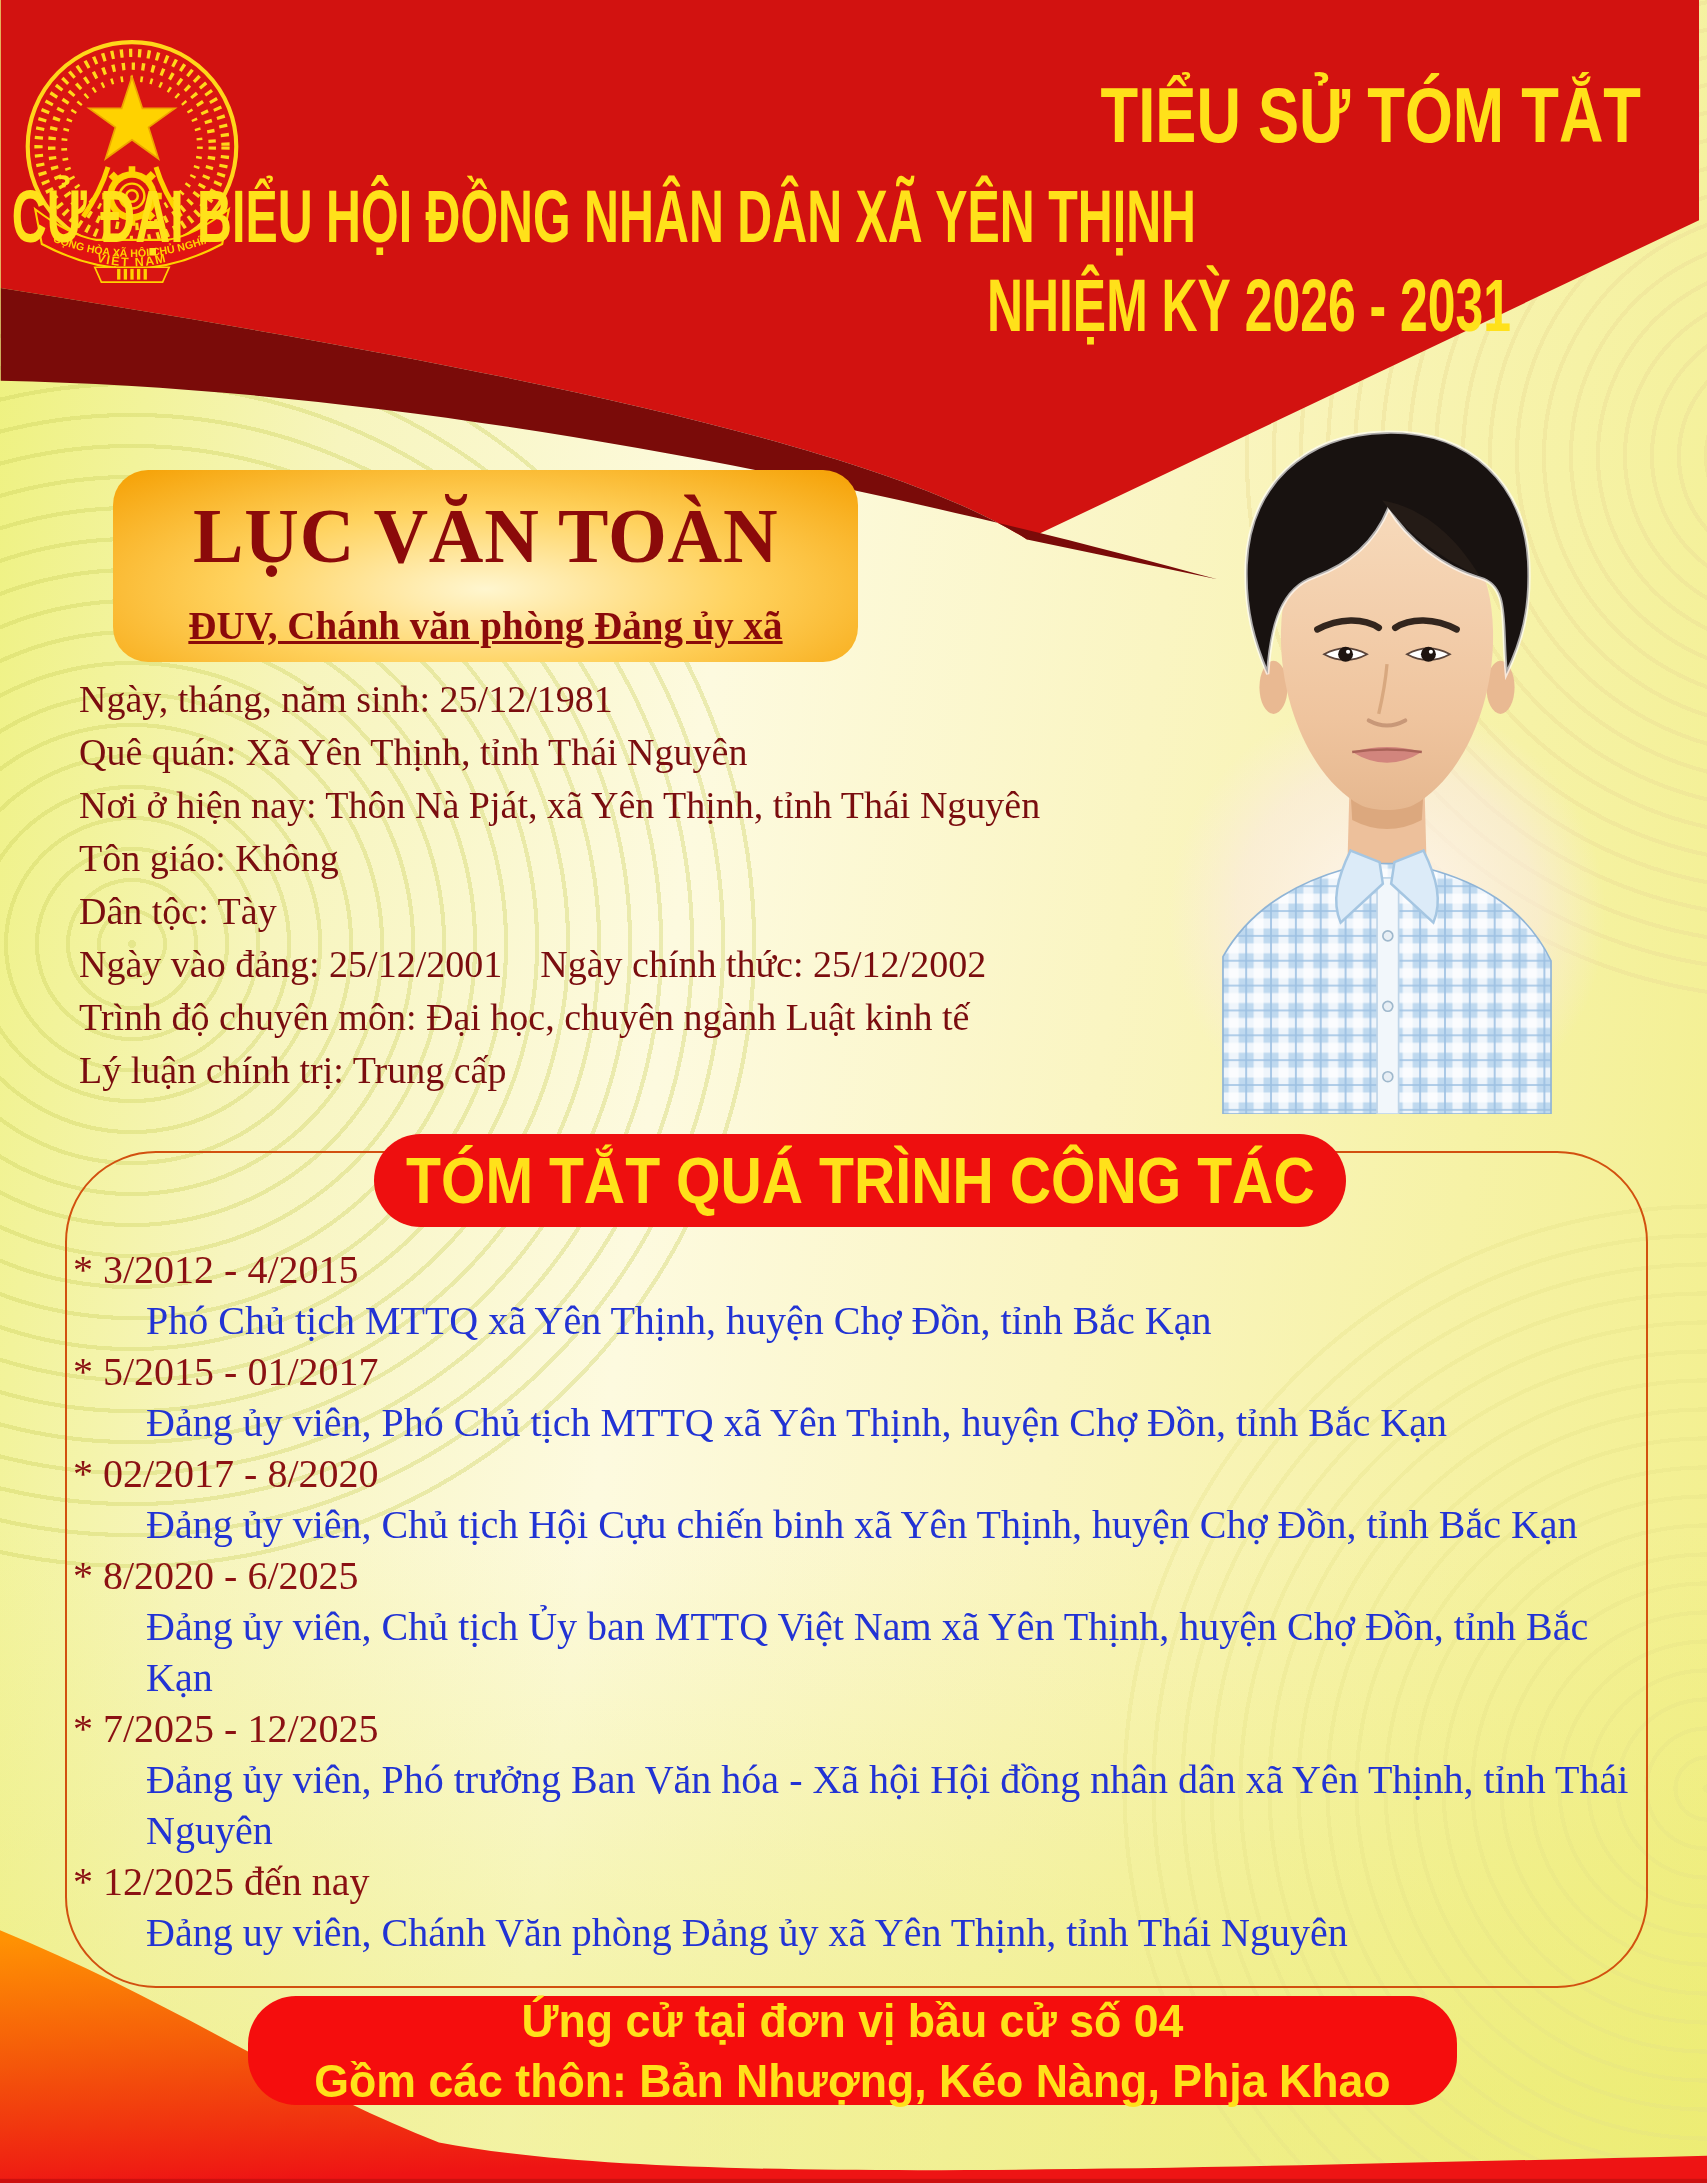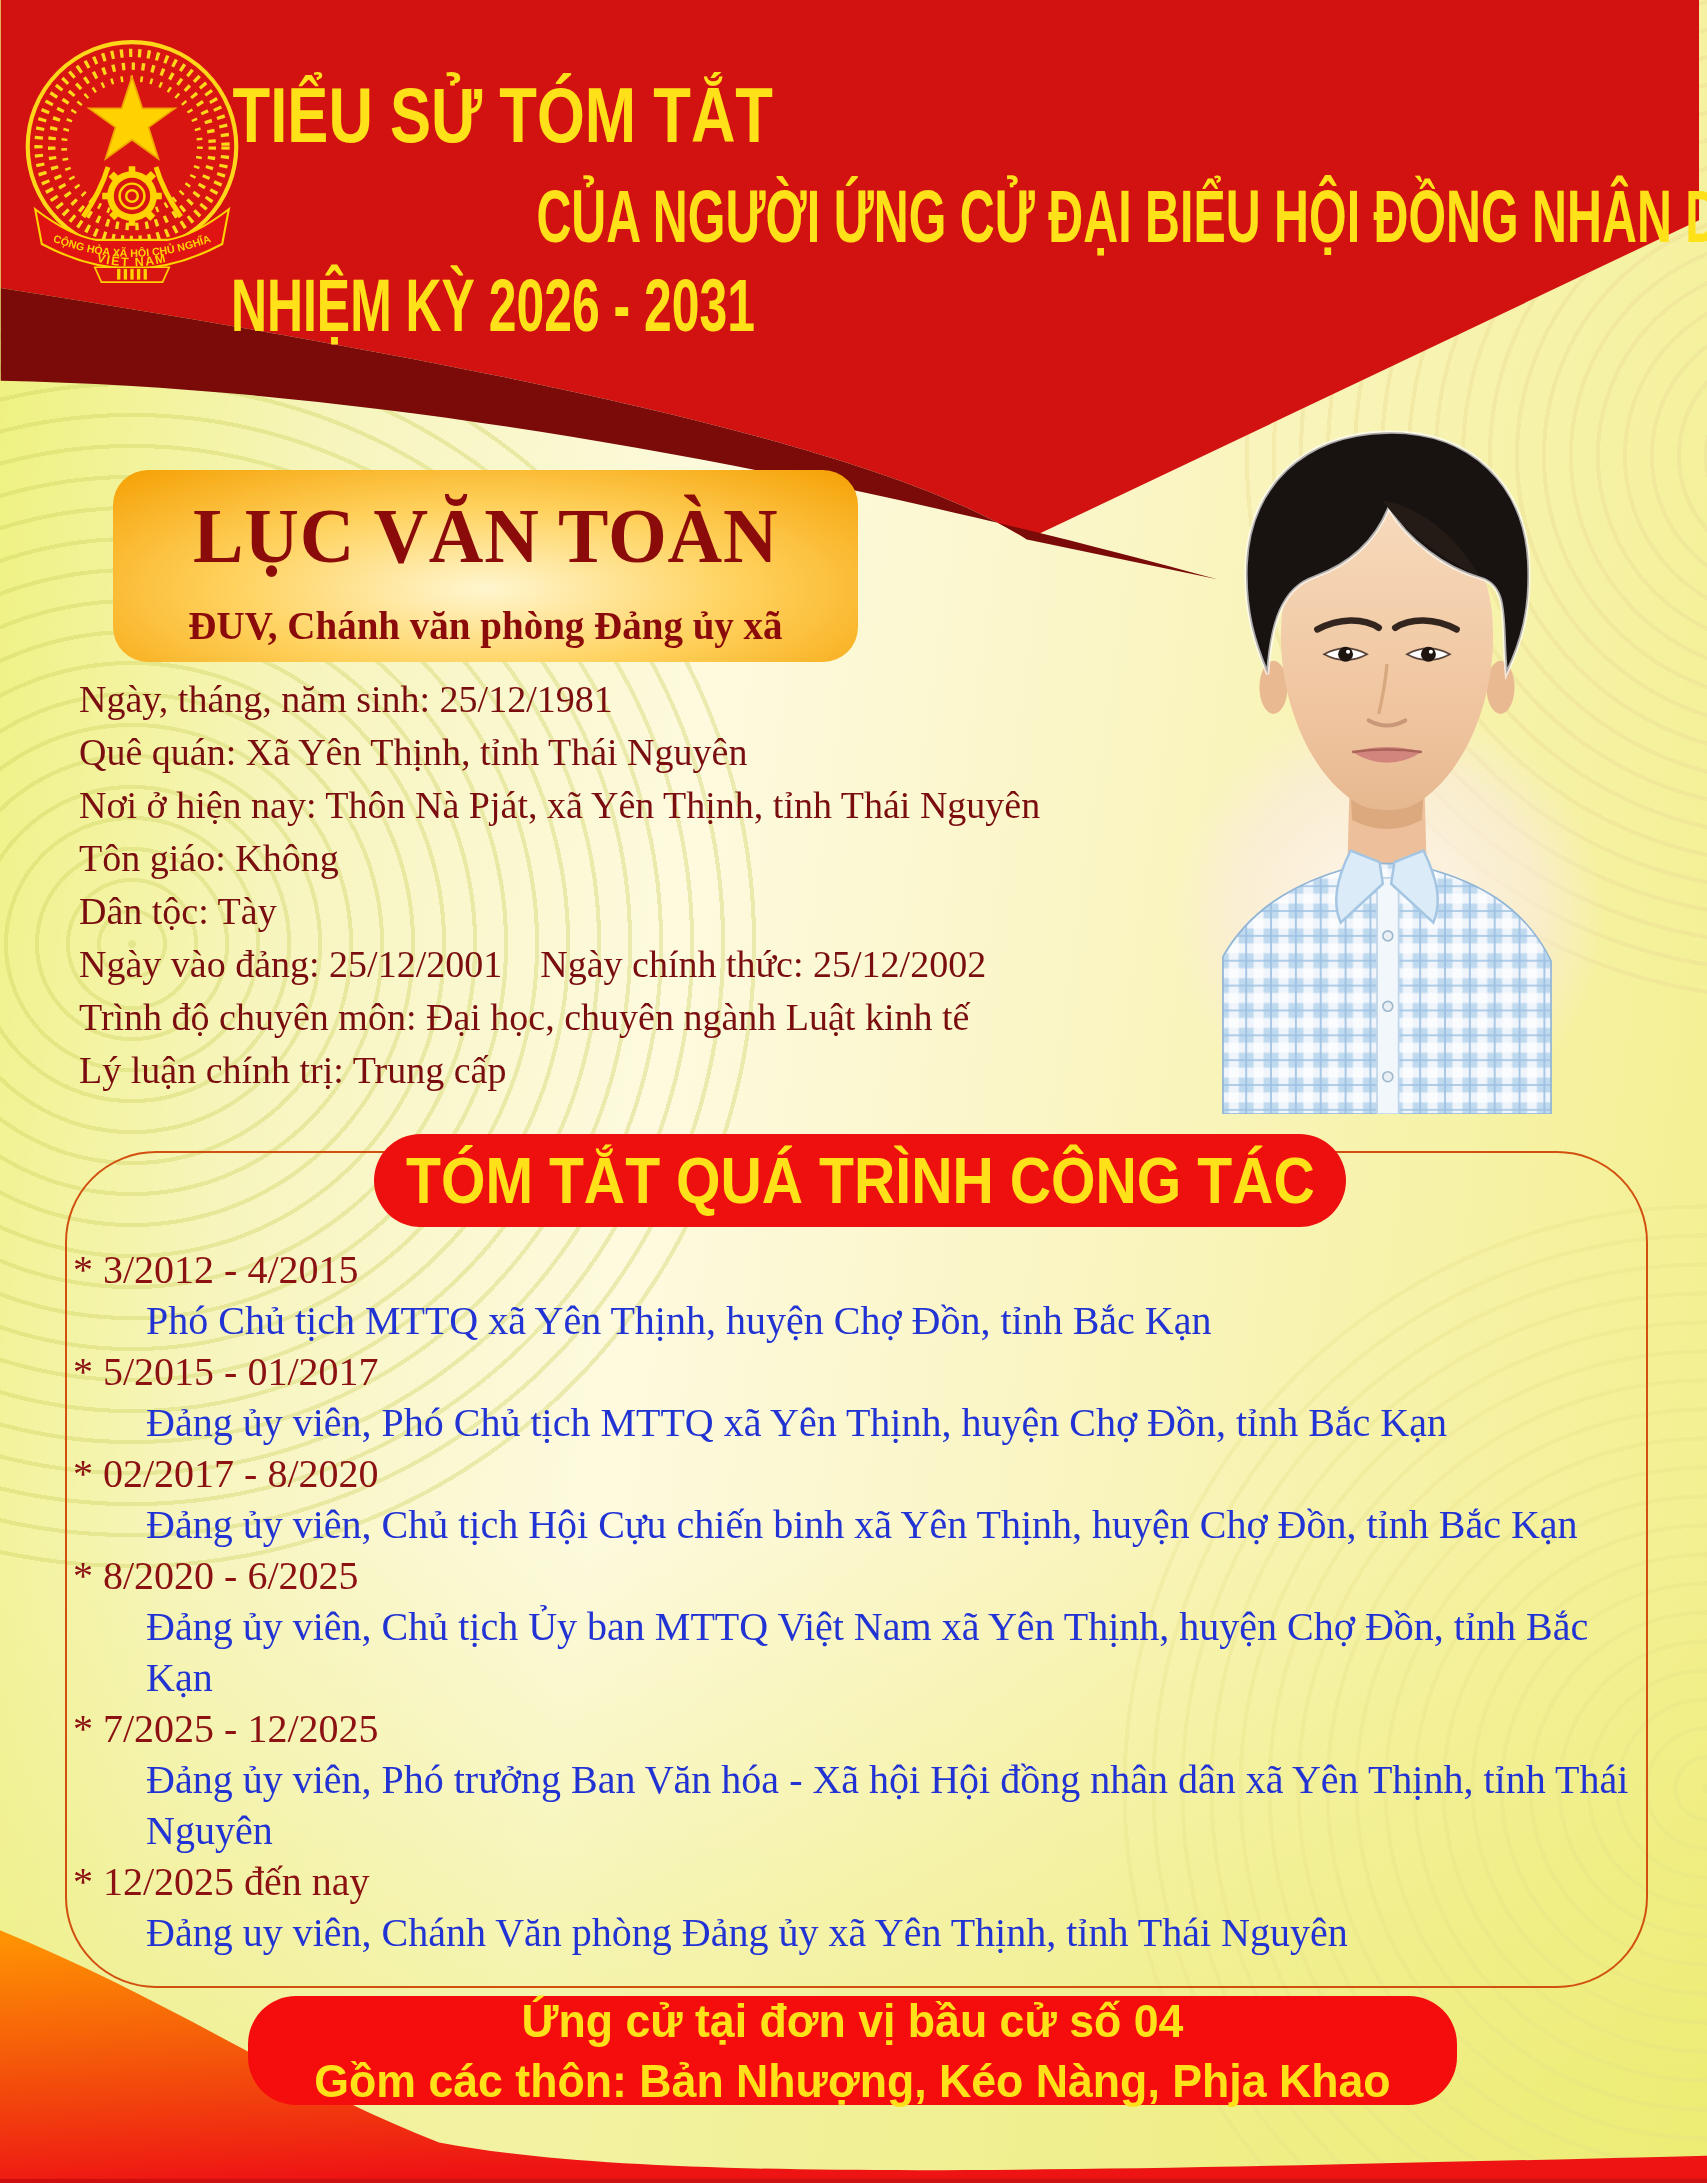--- a/index.html
+++ b/index.html
@@ -11,32 +11,32 @@
     font-family:"Liberation Sans", sans-serif;
   }
   .ring{position:absolute;border-radius:50%;pointer-events:none;}
   .ring-left{left:-514px;top:298px;width:1292px;height:1292px;opacity:.55;
     background:repeating-radial-gradient(circle at 50% 50%, rgba(203,208,92,.65) 0 4.1px, rgba(0,0,0,0) 4.1px 31px);}
   .ring-right-top{left:1234px;top:-99px;width:1110px;height:1110px;opacity:.6;
     background:repeating-radial-gradient(circle at 50% 50%, rgba(236,221,150,.72) 0 4.1px, rgba(0,0,0,0) 4.1px 27px);}
   .ring-right-bottom{left:1102px;top:1184px;width:1209px;height:1209px;opacity:.5;
     background:repeating-radial-gradient(circle at 50% 50%, rgba(228,224,134,.6) 0 4.1px, rgba(0,0,0,0) 4.1px 29px);}
   .abs{position:absolute;}
-  .hline{position:absolute;left:0;width:1672px;display:flex;justify-content:flex-start;pointer-events:none;}
+  .hline{position:absolute;left:0;width:1544px;display:flex;justify-content:flex-end;pointer-events:none;}
   .hline>span{display:inline-block;white-space:nowrap;font-weight:700;color:#FFE11A;line-height:1;}
   .title-line>span{font-size:77px;transform:translateX(165px) scaleX(.80);}
   .subtitle-line>span{font-size:75px;transform:translateX(94px) scaleX(.645);}
   .term-line>span{font-size:75px;transform:translateX(99px) scaleX(.665);}
   .namebox{
     position:absolute;left:113px;top:470px;width:745px;height:192px;border-radius:35px;
     background:radial-gradient(ellipse at 50% 62%, #FFF6CF 0%, #FFD express 0, #FFD express 0) , radial-gradient(ellipse at 50% 62%, #FFF6CF 0%, #FFD25E 48%, #F59F02 100%);
     display:flex;flex-direction:column;align-items:center;justify-content:flex-start;
   }
   .namebox .cand-name{font-family:"Liberation Serif",serif;font-weight:700;font-size:78px;line-height:1;color:#8B0A0A;margin-top:26.5px;letter-spacing:0.8px;transform:scaleX(.97);}
-  .namebox .cand-pos{font-family:"Liberation Serif",serif;font-weight:700;font-size:39px;line-height:1;color:#8B0A0A;margin-top:31.5px;}
+  .namebox .cand-pos{font-family:"Liberation Serif",serif;font-weight:700;font-size:39px;line-height:1;color:#8B0A0A;margin-top:31.5px;text-decoration:underline;}
   .details{position:absolute;left:79px;top:673px;width:1060px;font-family:"Liberation Serif",serif;
     font-size:38px;line-height:53px;color:#7A0D0F;}
   .details .dline{white-space:pre-wrap;}
   .frame{position:absolute;left:65px;top:1151px;width:1579px;height:833px;border:2.5px solid #D2500F;border-radius:91px;}
   .pill{position:absolute;left:374px;top:1134px;width:972px;height:93px;border-radius:48px;background:#EE0F0F;
     display:flex;align-items:center;justify-content:center;}
   .pill>span{display:inline-block;font-weight:700;font-size:65px;line-height:1;color:#FFE11A;white-space:nowrap;transform:scaleX(.88);}
   .career{position:absolute;left:73px;top:1220px;width:1570px;font-family:"Liberation Serif",serif;font-size:40px;line-height:51px;margin-top:24px;}
   .career .period{color:#8B1113;}
   .career .position{color:#2233D4;margin-left:73px;}

